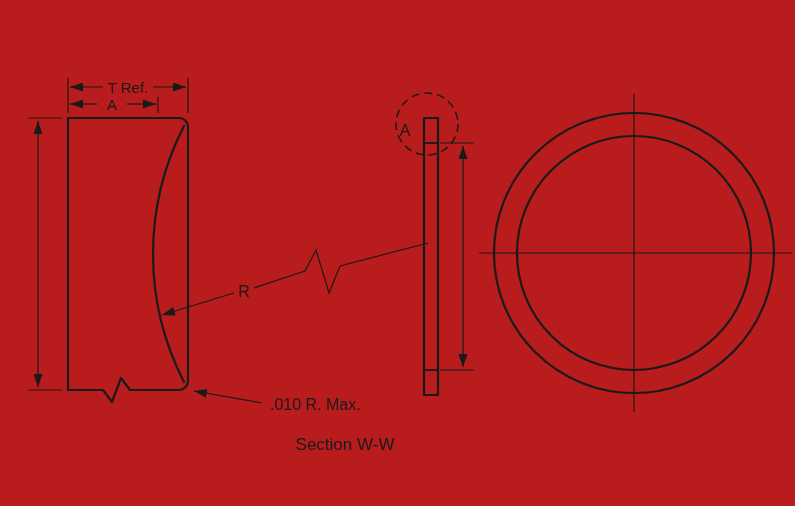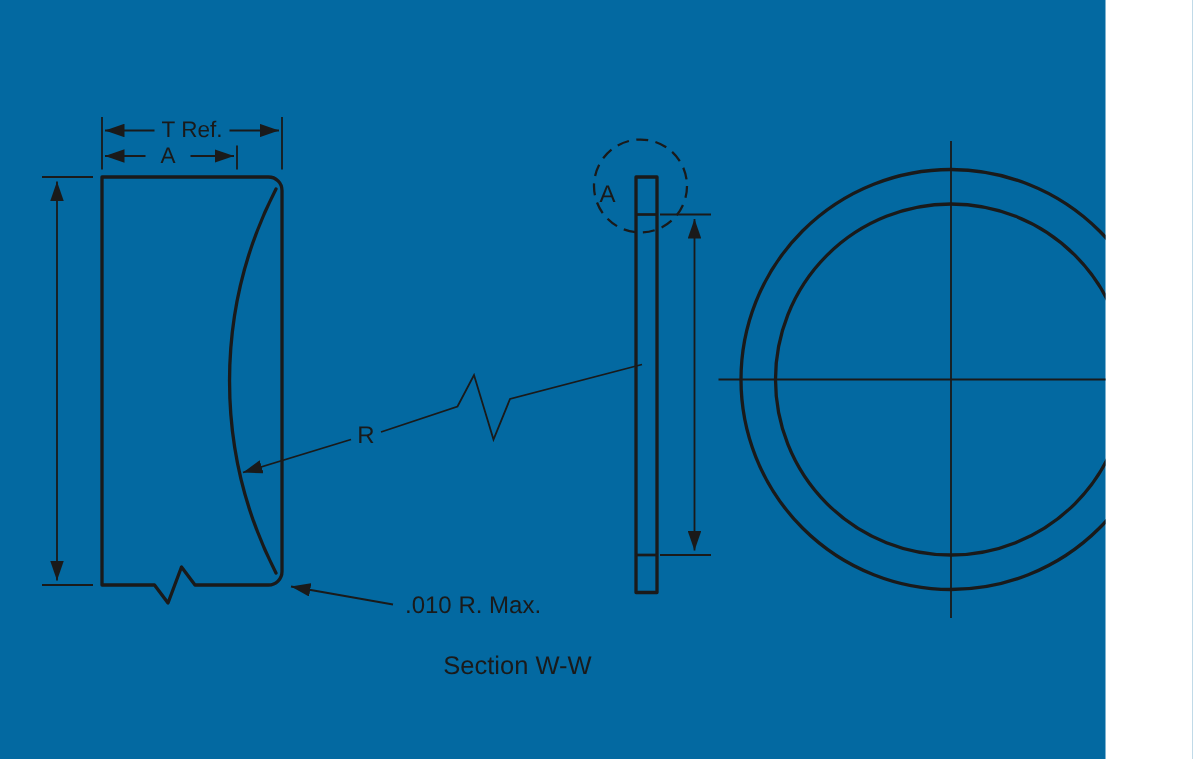--- a/index.html
+++ b/index.html
@@ -2,23 +2,23 @@
 <html><head>
 <meta charset="utf-8">
 <style>
   html, body {
     margin: 0;
     padding: 0;
     background: #ffffff;
   }
   .canvas {
     position: relative;
-    width: 737px;
+    width: 795px;
     height: 506px;
-    background: #0369a1;
+    background: #b91c1c;
     overflow: hidden;
   }
   svg { display: block; }
   .outline {
     fill: none;
     stroke: #1a1a1a;
     stroke-width: 2.2;
     stroke-linejoin: round;
     stroke-linecap: round;
   }

